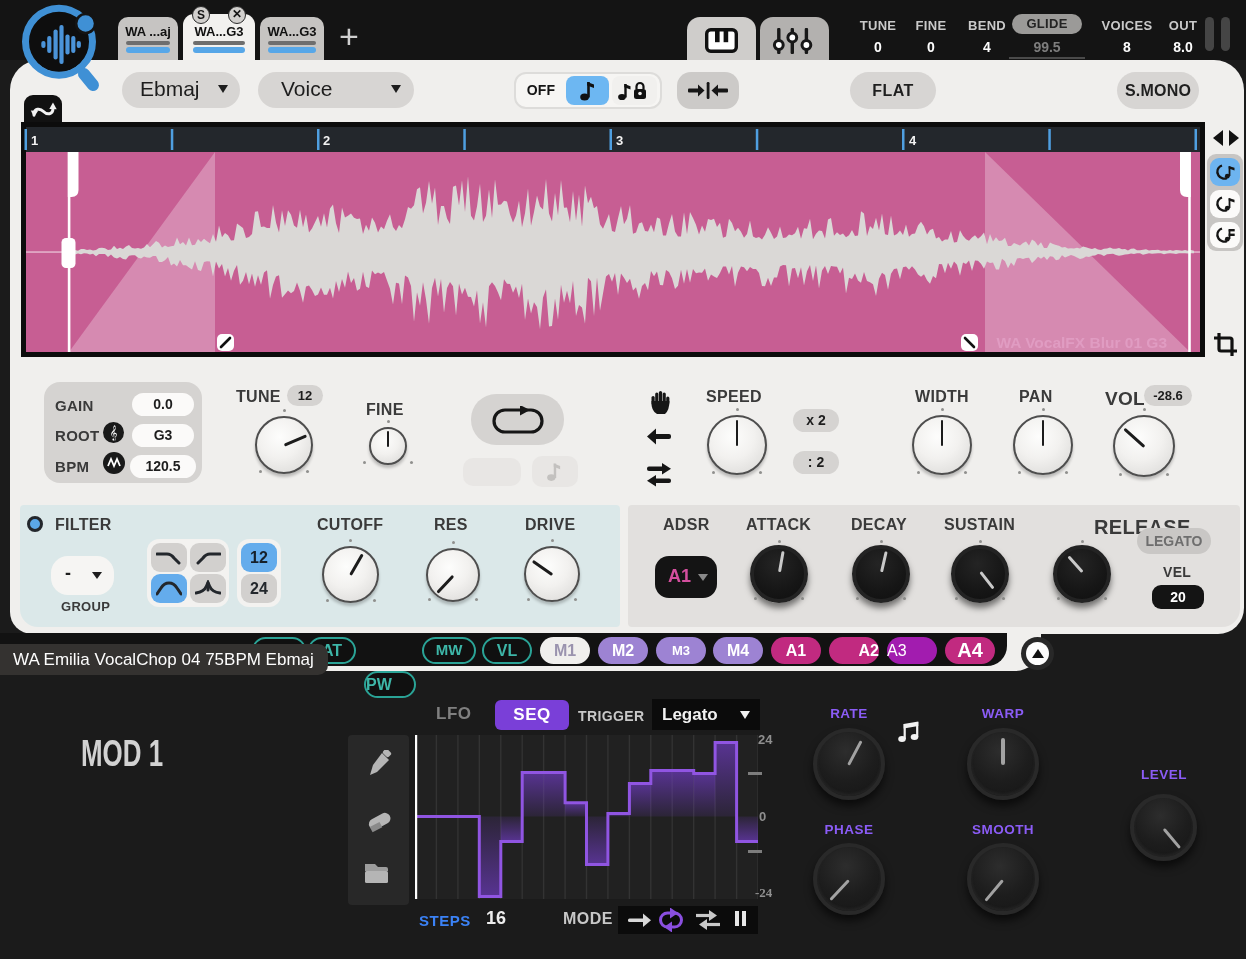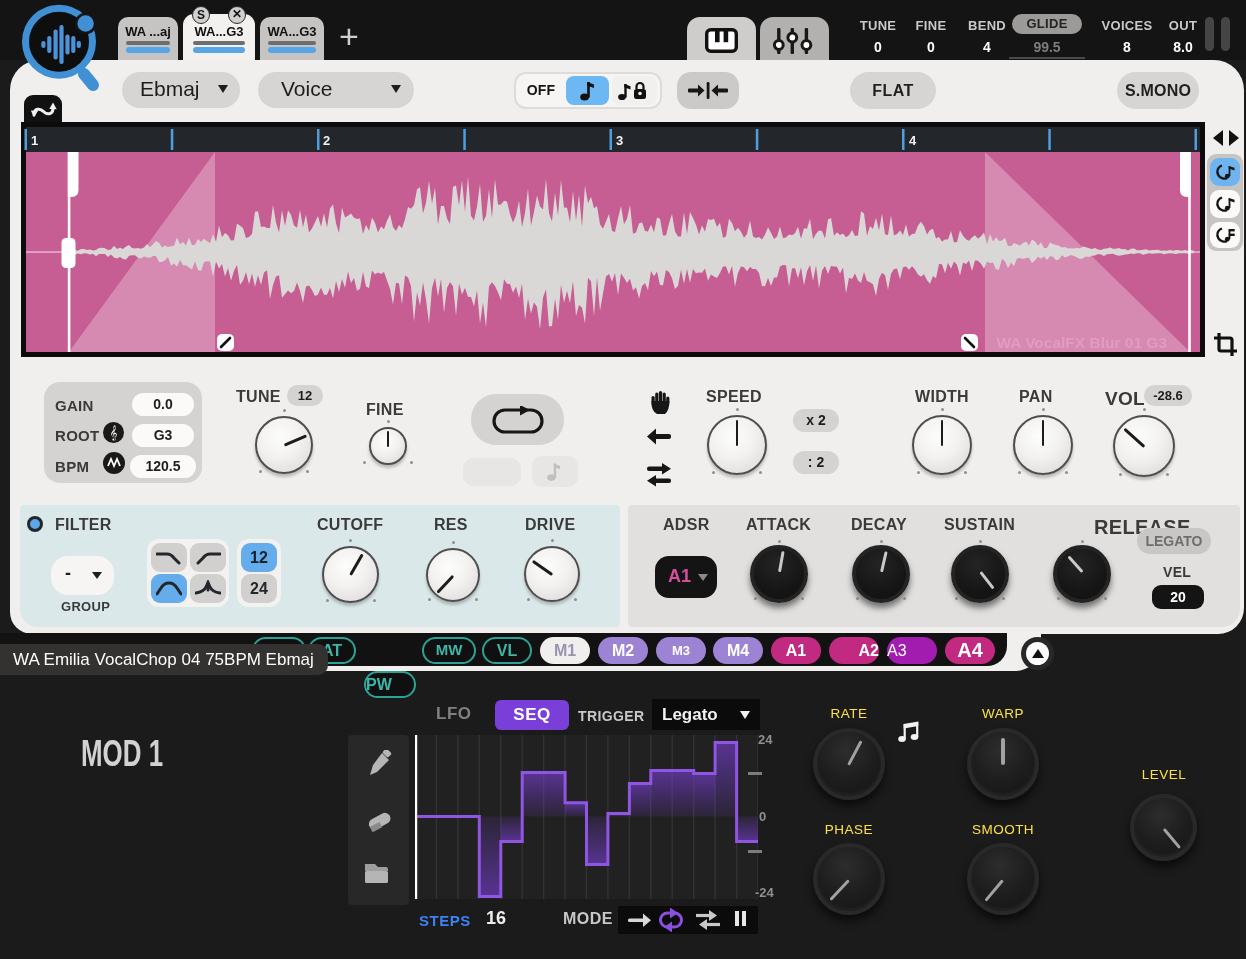--- a/index.html
+++ b/index.html
@@ -25,21 +25,21 @@
   .knobw::after, .knobb::after { content:''; position:absolute; width:3px; height:3px; border-radius:50%;
      background:#90908e; left:calc(50% - 25px); top:calc(100% - 2px); box-shadow:47px 0 0 0 #90908e; }
   .knobb::after { background:#8a8a88; box-shadow:47px 0 0 0 #8a8a88; }
   .knobd { border-radius:50%; border:4px solid #292929;
      background: radial-gradient(circle at 45% 30%, #2d2d2d 0%, #1d1d1d 52%, #151515 100%);
      box-shadow:0 6px 8px rgba(0,0,0,0.6), inset 0 -2px 3px rgba(120,120,120,0.12); }
   .knobb { border-radius:50%;
      background: radial-gradient(circle at 45% 30%, #242424 0%, #161616 60%, #0f0f0f 100%);
      border:4px solid #232323; box-shadow:0 5px 6px rgba(0,0,0,0.5); }
   .ptr { position:absolute; left:50%; top:50%; transform-origin:50% 100%; }
-  .mlabel { color:#fde047; font-weight:normal; font-size:13.5px; letter-spacing:0.5px; }
+  .mlabel { color:#8b5cf6; font-weight:bold; font-size:13.5px; letter-spacing:0.5px; }
 </style>
 </head>
 <body>
 <div class="abs topbar"></div>
 <div class="abs panel"></div>
 <div class="abs pillunder"></div>
 <div class="abs pillstrip"></div>
 
 <svg class="abs" style="left:18px;top:2px;" width="100" height="102" viewBox="0 0 100 102">
   <circle cx="41" cy="39.7" r="30.5" fill="#0e0e0e"></circle>
@@ -455,21 +455,21 @@
     <rect x="300.1" y="7.6" width="21.44" height="73.9" fill="url(#gp)"></rect>
     <rect x="321.6" y="81.5" width="21.44" height="25.0" fill="url(#gn)"></rect>
   <path d="M0.0,81.5 L21.4,81.5 L21.4,81.5 L42.9,81.5 L42.9,81.5 L64.3,81.5 L64.3,161.5 L85.8,161.5 L85.8,106.5 L107.2,106.5 L107.2,37.6 L128.6,37.6 L128.6,37.6 L150.1,37.6 L150.1,67.7 L171.5,67.7 L171.5,129.4 L192.9,129.4 L192.9,78.5 L214.4,78.5 L214.4,48.4 L235.8,48.4 L235.8,35.6 L257.2,35.6 L257.2,35.6 L278.7,35.6 L278.7,38.6 L300.1,38.6 L300.1,7.6 L321.6,7.6 L321.6,106.5 L343.0,106.5" fill="none" stroke="#9055e2" stroke-width="3"></path>
   <rect x="0" y="0" width="2.2" height="164" fill="#ffffff"></rect>
 </svg>
 
 <div class="abs" style="left:758px;top:732px;font-size:13px;font-weight:bold;color:#8f8f8f;">24</div>
 <div class="abs" style="left:748px;top:772px;width:14px;height:2.5px;background:#7d7d7d;"></div>
 <div class="abs" style="left:759px;top:809px;font-size:13px;font-weight:bold;color:#8f8f8f;">0</div>
 <div class="abs" style="left:748px;top:850px;width:14px;height:2.5px;background:#7d7d7d;"></div>
-<div class="abs" style="left:755px;top:885px;font-size:13px;font-weight:bold;color:#8f8f8f;">-24</div>
+<div class="abs" style="left:755px;top:885px;font-size:13px;font-weight:bold;color:#8f8f8f;font-family:Liberation Serif, serif;">-24</div>
 <div class="abs" style="left:419px;top:912px;font-size:15px;font-weight:bold;color:#3b82f6;letter-spacing:0.5px;">STEPS</div>
 <div class="abs" style="left:486px;top:908px;font-size:18px;font-weight:bold;color:#ededed;">16</div>
 <div class="abs" style="left:563px;top:910px;font-size:16px;font-weight:bold;color:#c8c8c8;letter-spacing:0.5px;">MODE</div>
 <div class="abs" style="left:618px;top:906px;width:140px;height:28px;background:#0b0b0b;"></div>
 <svg class="abs" style="left:626px;top:912px;" width="26" height="16" viewBox="0 0 26 16">
   <rect x="2" y="6.5" width="17" height="3.4" rx="1.5" fill="#d8d8d8"></rect>
     <path d="M17 1.5 L25 8.2 L17 15 Z" fill="#d8d8d8"></path>
 </svg>
 <svg class="abs" style="left:658px;top:908px;" width="26" height="24" viewBox="0 0 26 24">
   <rect x="2.5" y="5" width="21" height="14" rx="7" fill="none" stroke="#8a4fe0" stroke-width="3"></rect>

